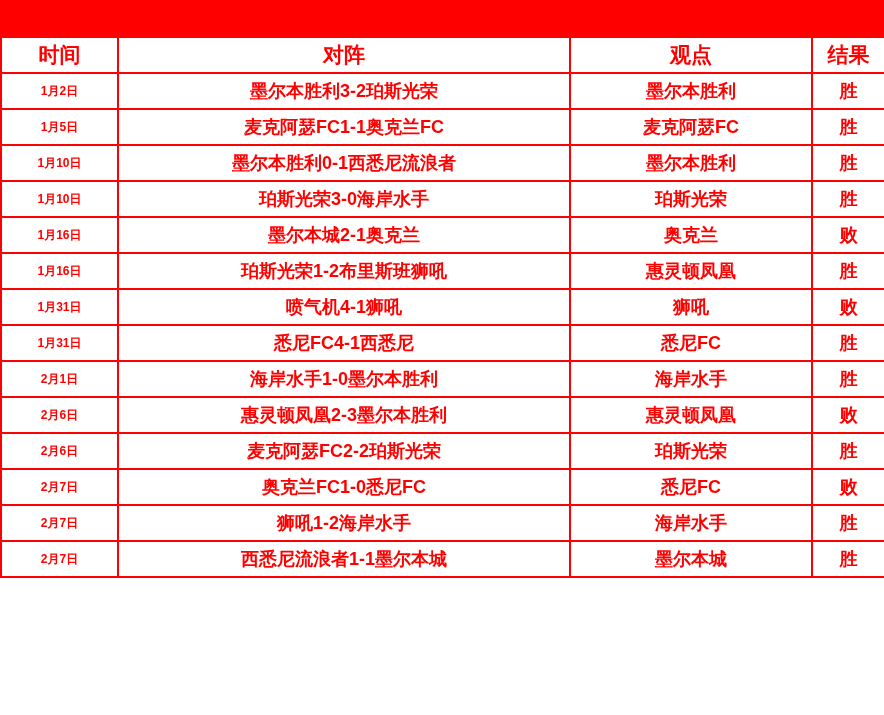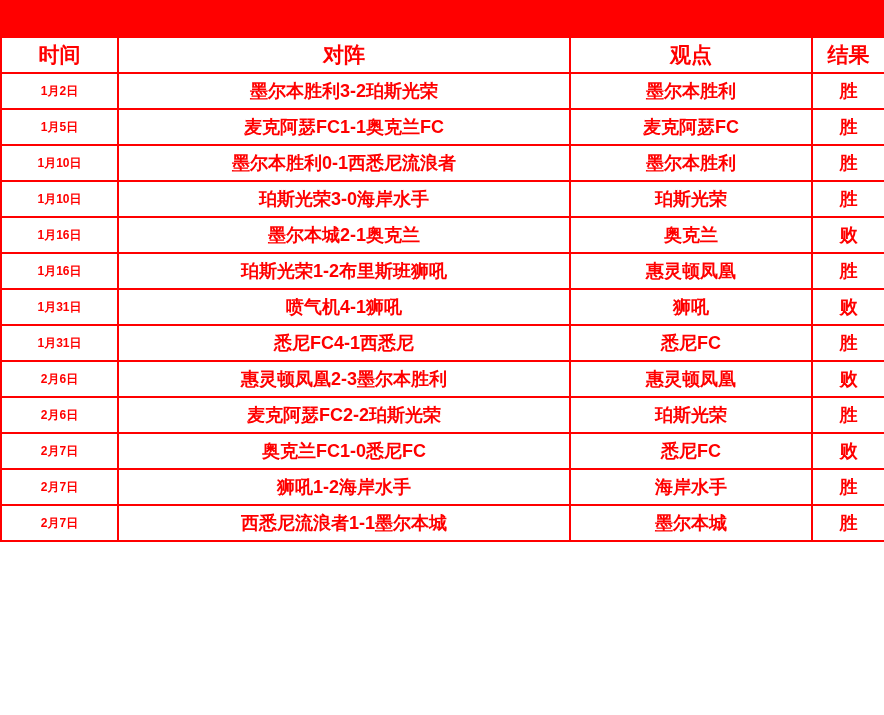--- a/index.html
+++ b/index.html
@@ -139,20 +139,26 @@
           <td class="c-view">狮吼</td>
           <td class="c-result">败</td>
         </tr>
         <tr>
           <td class="c-date">1月31日</td>
           <td class="c-match">悉尼FC4-1西悉尼</td>
           <td class="c-view">悉尼FC</td>
           <td class="c-result">胜</td>
         </tr>
         <tr>
+          <td class="c-date">2月1日</td>
+          <td class="c-match">海岸水手1-0墨尔本胜利</td>
+          <td class="c-view">海岸水手</td>
+          <td class="c-result">胜</td>
+        </tr>
+        <tr>
           <td class="c-date">2月6日</td>
           <td class="c-match">惠灵顿凤凰2-3墨尔本胜利</td>
           <td class="c-view">惠灵顿凤凰</td>
           <td class="c-result">败</td>
         </tr>
         <tr>
           <td class="c-date">2月6日</td>
           <td class="c-match">麦克阿瑟FC2-2珀斯光荣</td>
           <td class="c-view">珀斯光荣</td>
           <td class="c-result">胜</td>

